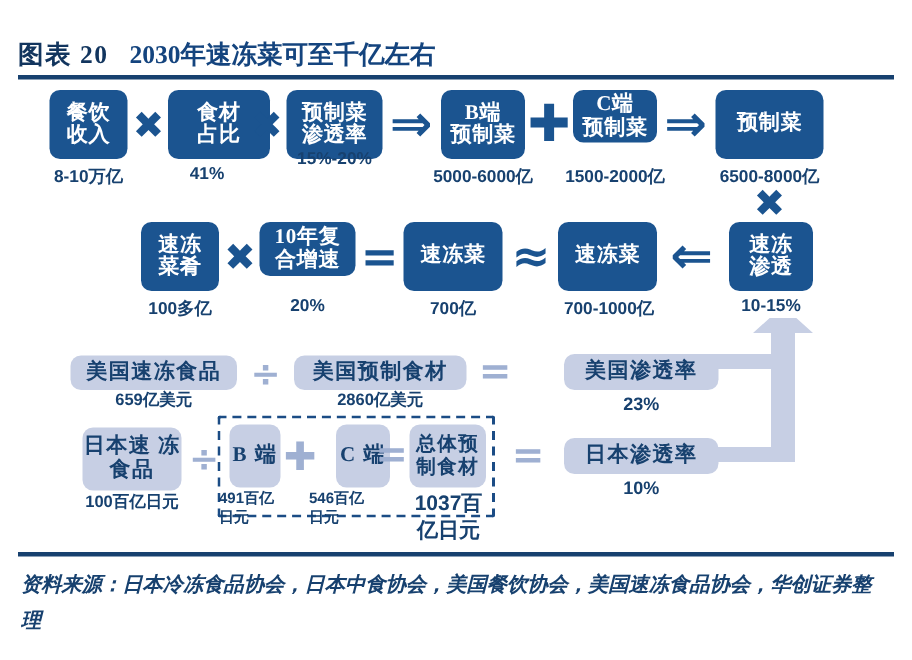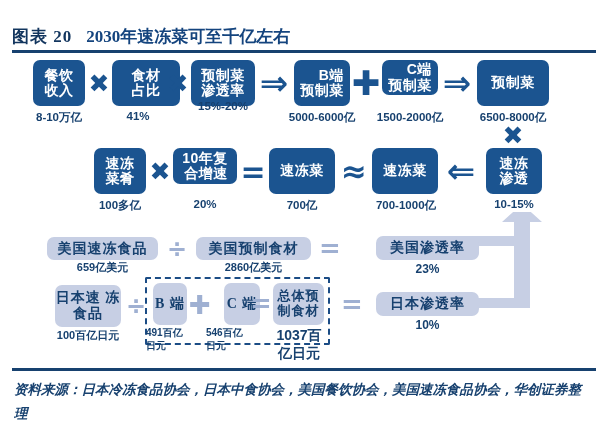--- a/index.html
+++ b/index.html
@@ -42,24 +42,24 @@
     font-style:italic; font-weight:bold;
     font-size:13.5px; line-height:24px; color:#17416F;
   }
 
   
   .nd {
     position:absolute;
     background:#1B5490;
     border-radius:7px;
     color:#ffffff;
-    font-family:Liberation Sans, sans-serif;
+    font-family:Liberation Serif, serif;
     font-weight:bold;
     display:flex; align-items:center; justify-content:center;
-    text-align:right; line-height:1.08;
+    text-align:center; line-height:1.08;
     letter-spacing:0.5px;
   }
   .nd span { display:block; }
 
   
   .cap {
     position:absolute;
     font-family:"Liberation Sans","DejaVu Sans",sans-serif;
     font-weight:bold; font-size:11.5px; color:#17416F;
     text-align:center; white-space:nowrap;

